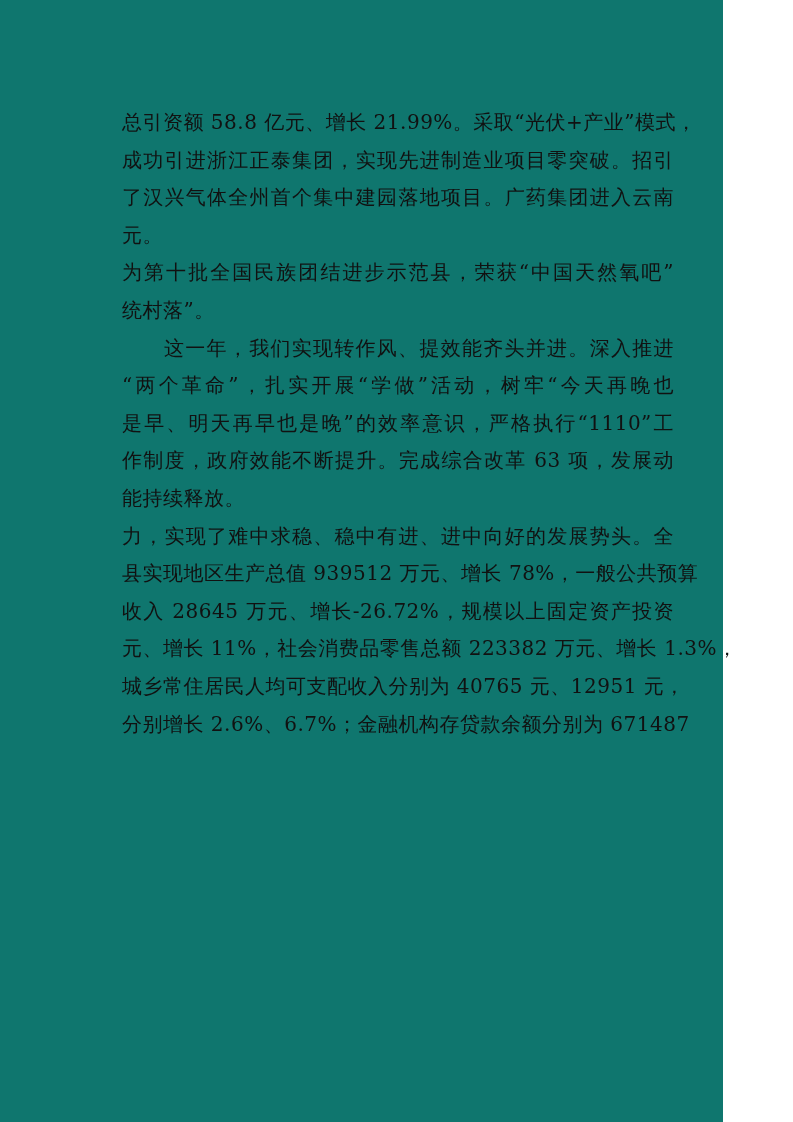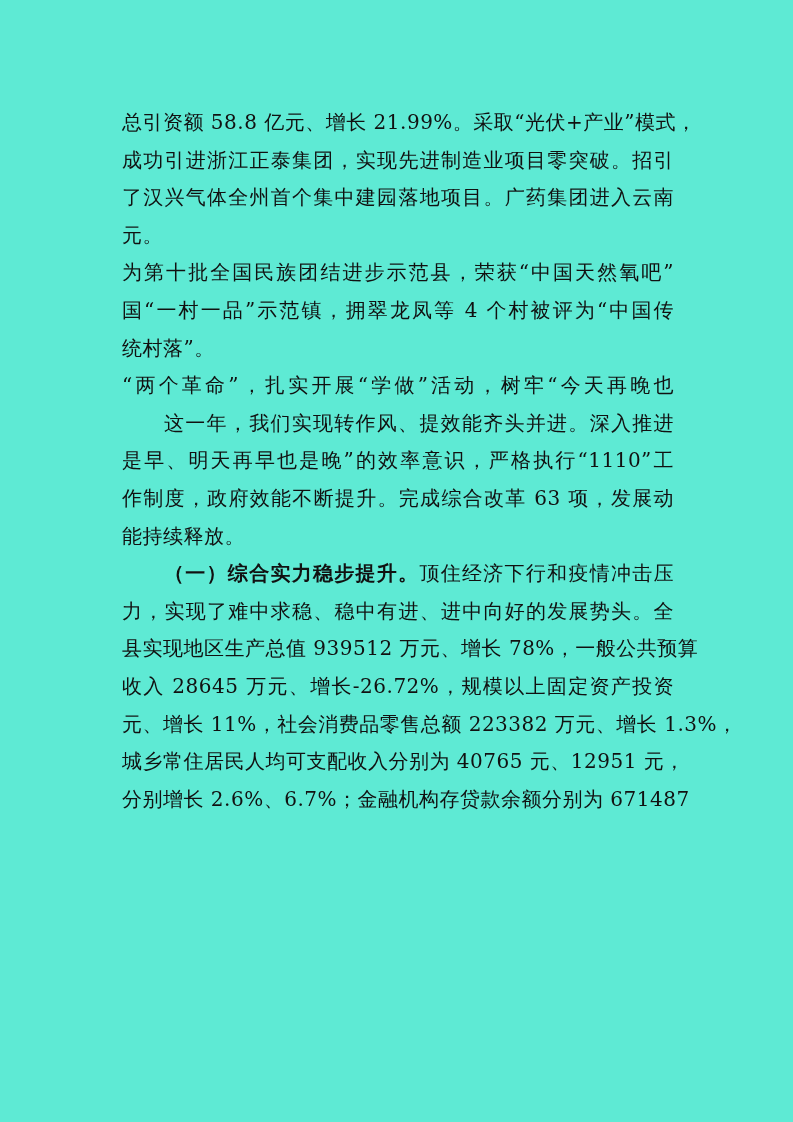--- a/index.html
+++ b/index.html
@@ -10,23 +10,23 @@
     body {
       width: 793px;
       height: 1122px;
       position: relative;
       overflow: hidden;
     }
     .page {
       position: absolute;
       left: 0;
       top: 0;
-      width: 793px;
+      width: 723px;
       height: 1122px;
-      background: #5eead4;
+      background: #0f766e;
     }
     .body-text {
       position: absolute;
       left: 122px;
       top: 104px;
       width: 552px;
       font-family: "DejaVu Serif", "Liberation Serif", serif;
       font-size: 20px;
       line-height: 37.6px;
       color: #111111;
@@ -57,35 +57,33 @@
 
     <div>
       <span class="line">总引资额 58.8 亿元、增长 21.99%。采取“光伏+产业”模式，</span>
       <span class="line">成功引进浙江正泰集团，实现先进制造业项目零突破。招引</span>
       <span class="line">了汉兴气体全州首个集中建园落地项目。广药集团进入云南</span>
       <span class="line last">元。</span>
     </div>
 
     <div>
       <span class="line">为第十批全国民族团结进步示范县，荣获“中国天然氧吧”</span>
-      <span class="line">国“一村一品”示范镇，拥翠龙凤等 4 个村被评为“中国传</span>
       <span class="line last">统村落”。</span>
     </div>
 
     <div>
+      <span class="line indent">这一年，我们实现转作风、提效能齐头并进。深入推进</span>
       <span class="line">“两个革命”，扎实开展“学做”活动，树牢“今天再晚也</span>
-      <span class="line indent">这一年，我们实现转作风、提效能齐头并进。深入推进</span>
       <span class="line">是早、明天再早也是晚”的效率意识，严格执行“1110”工</span>
       <span class="line">作制度，政府效能不断提升。完成综合改革 63 项，发展动</span>
       <span class="line last">能持续释放。</span>
     </div>
 
 
     <div>
-      <span class="line indent"><span class="bold">（一）综合实力稳步提升。</span><span>顶住经济下行和疫情冲击压</span></span>
       <span class="line">力，实现了难中求稳、稳中有进、进中向好的发展势头。全</span>
       <span class="line">县实现地区生产总值 939512 万元、增长 78%，一般公共预算</span>
       <span class="line">收入 28645 万元、增长-26.72%，规模以上固定资产投资</span>
       <span class="line">元、增长 11%，社会消费品零售总额 223382 万元、增长 1.3%，</span>
       <span class="line">城乡常住居民人均可支配收入分别为 40765 元、12951 元，</span>
       <span class="line">分别增长 2.6%、6.7%；金融机构存贷款余额分别为 671487</span>
     </div>
 
   </div>
 </div>

